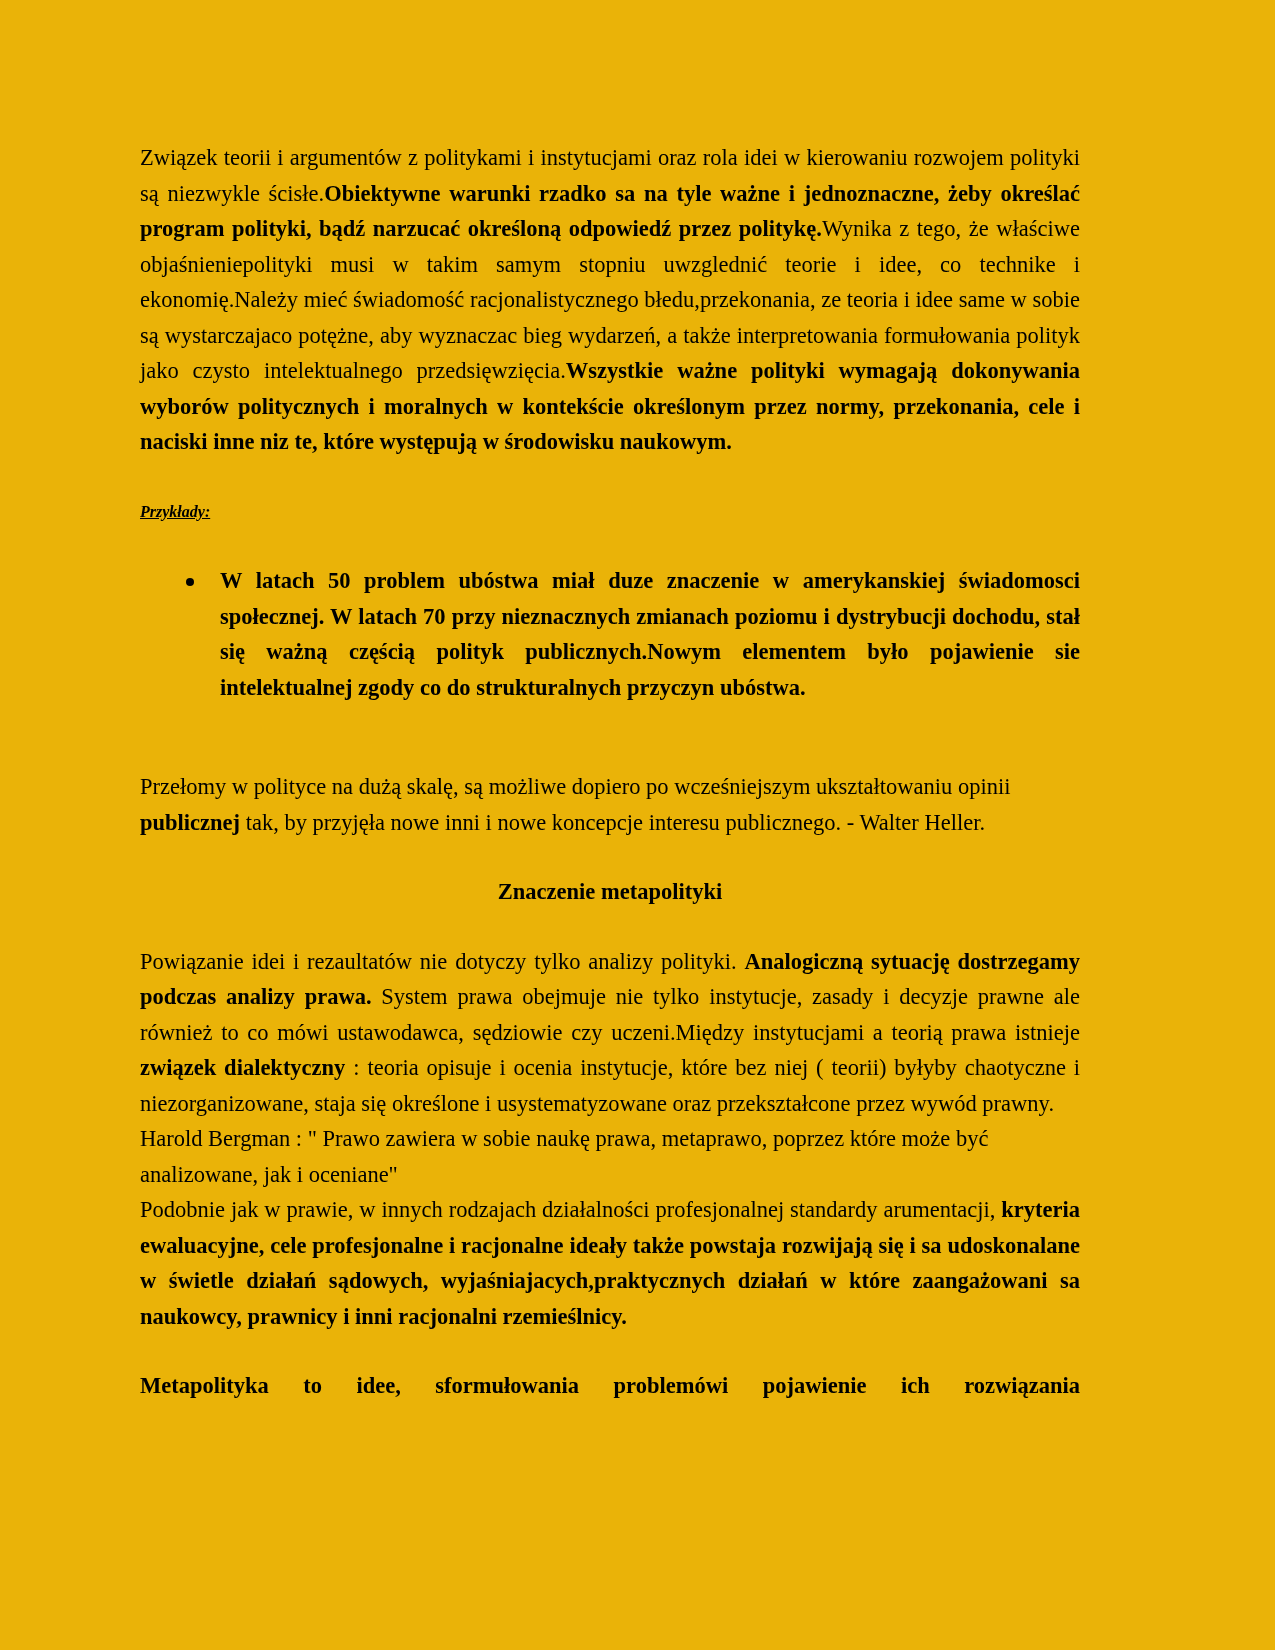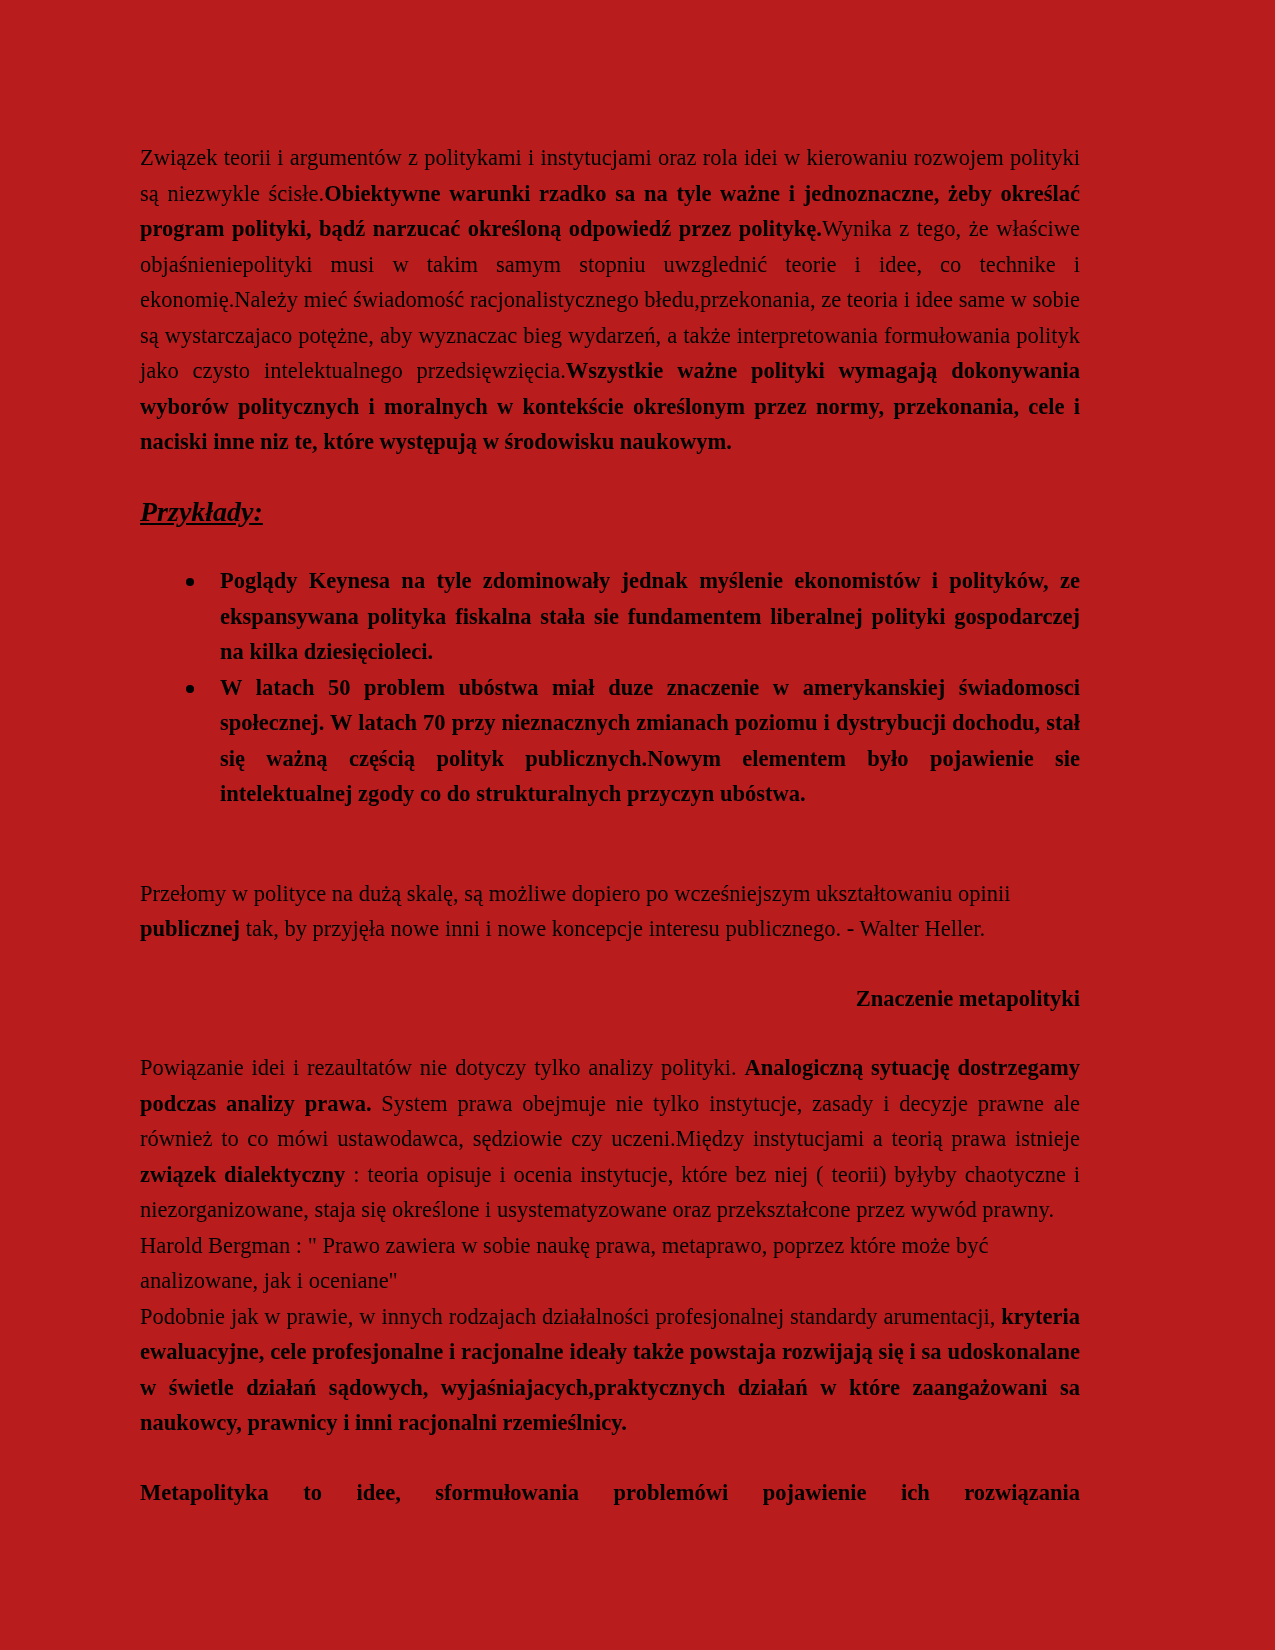--- a/index.html
+++ b/index.html
@@ -12,21 +12,21 @@
     width: 1275px;
     height: 1650px;
     font-family: "Liberation Serif", "DejaVu Serif", serif;
     color: #000000;
     -webkit-font-smoothing: antialiased;
   }
   .page {
     position: relative;
     width: 1275px;
     height: 1650px;
-    background: #b91c1c;
+    background: #eab308;
     box-sizing: border-box;
     padding: 140px 196px 0 140px;
   }
   .doc-body {
     width: 940px;
     font-size: 22.5px;
     line-height: 35.5px;
     text-align: justify;
     text-justify: inter-word;
   }
@@ -39,21 +39,21 @@
   .para-loose { text-align: left; }
 
   b, .b { font-weight: bold; }
   .spacer-md { height: 34px; }
   .spacer-xl { height: 64px; }
 
   .section-label {
     font-style: italic;
     font-weight: bold;
     text-decoration: underline;
-    font-size: 28px;
+    font-size: 16px;
   }
 
   ul.bullets {
     list-style: none;
     margin: 0;
     padding: 0;
   }
   ul.bullets > li {
     position: relative;
     padding-left: 46px;
@@ -70,21 +70,21 @@
     width: 8px;
     height: 8px;
     background: #000;
     border-radius: 50%;
   }
 
   .heading-bold {
     font-weight: bold;
     font-size: 22.5px;
     line-height: 35.5px;
-    text-align: right;
+    text-align: center;
   }
 
   .last-line-justify {
     text-align: justify;
     text-align-last: justify;
   }
 </style>
 </head>
 <body>
 
@@ -93,21 +93,20 @@
 
     <p class="para"><span>Związek teorii i argumentów z politykami i instytucjami oraz rola idei w kierowaniu rozwojem polityki są niezwykle ścisłe.</span><b>Obiektywne warunki rzadko sa na tyle ważne i jednoznaczne, żeby określać program polityki, bądź narzucać określoną odpowiedź przez politykę.</b><span>Wynika z tego, że właściwe objaśnieniepolityki musi w takim samym stopniu uwzglednić teorie i idee, co technike i ekonomię.Należy mieć świadomość racjonalistycznego błedu,przekonania, ze teoria i idee same w sobie są wystarczajaco potężne, aby wyznaczac bieg wydarzeń, a także interpretowania formułowania polityk jako czysto intelektualnego przedsięwzięcia.</span><b>Wszystkie ważne polityki wymagają dokonywania wyborów politycznych i moralnych w kontekście określonym przez normy, przekonania, cele i naciski inne niz te, które występują w środowisku naukowym.</b></p>
 
     <div class="spacer-md"></div>
 
     <p class="section-label">Przykłady:</p>
 
     <div class="spacer-md"></div>
 
     <ul class="bullets">
-      <li><span>Poglądy Keynesa na tyle zdominowały jednak myślenie ekonomistów i polityków, ze ekspansywana polityka fiskalna stała sie fundamentem liberalnej polityki gospodarczej na kilka dziesięcioleci.</span></li>
       <li><span>W latach 50 problem ubóstwa miał duze znaczenie w amerykanskiej świadomosci społecznej. W latach 70 przy nieznacznych zmianach poziomu i dystrybucji dochodu, stał się ważną częścią polityk publicznych.Nowym elementem było pojawienie sie intelektualnej zgody co do strukturalnych przyczyn ubóstwa.</span></li>
     </ul>
 
     <div class="spacer-xl"></div>
 
 
     <p class="para para-loose"><span>Przełomy  w polityce na dużą skalę, są możliwe dopiero po wcześniejszym ukształtowaniu opinii </span><b>publicznej</b><span> tak, by przyjęła nowe inni i nowe koncepcje interesu publicznego. - Walter Heller.</span></p>
 
     <div class="spacer-md"></div>
 

